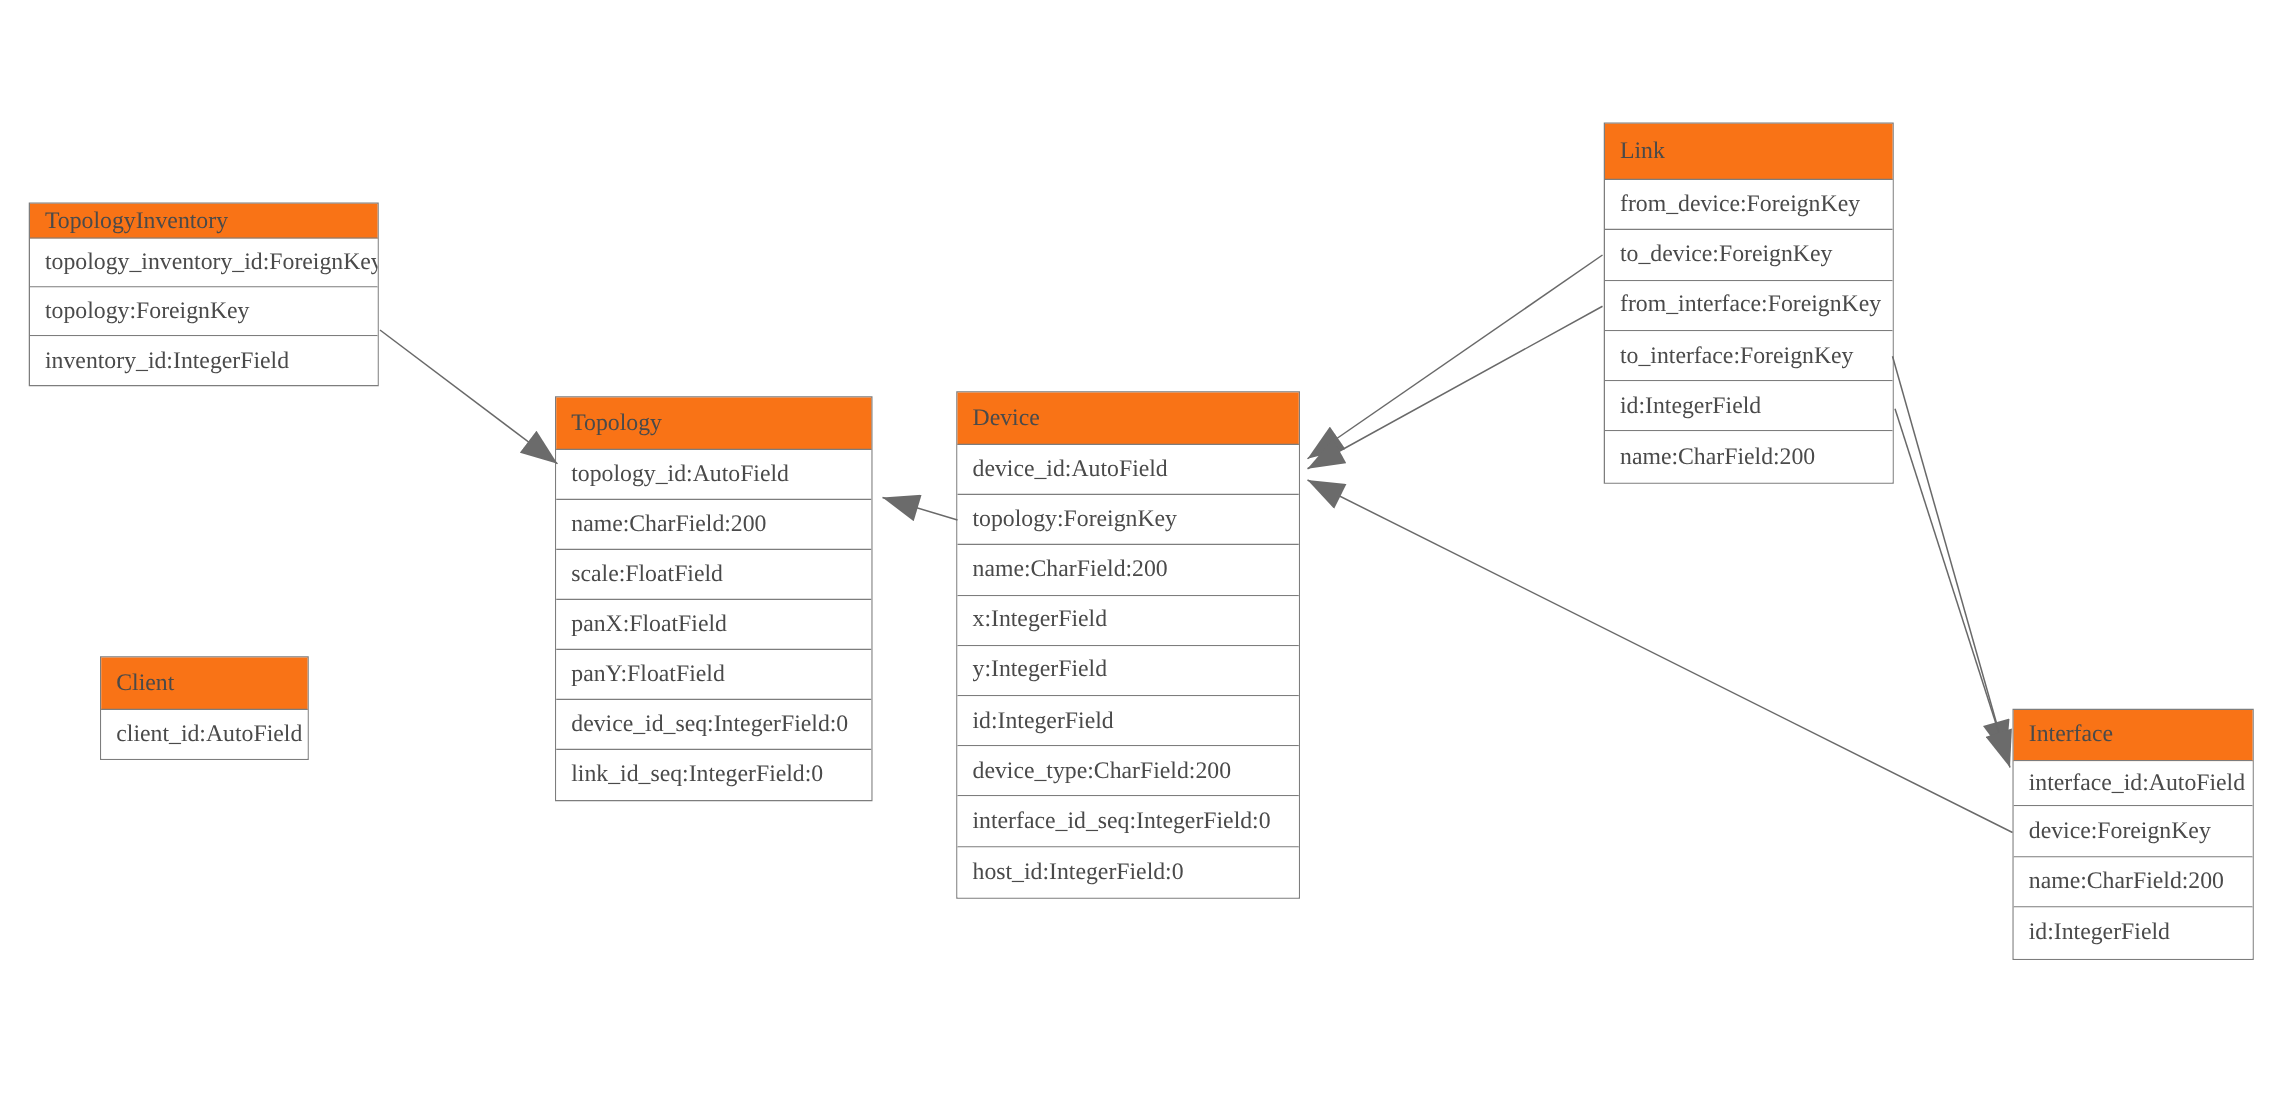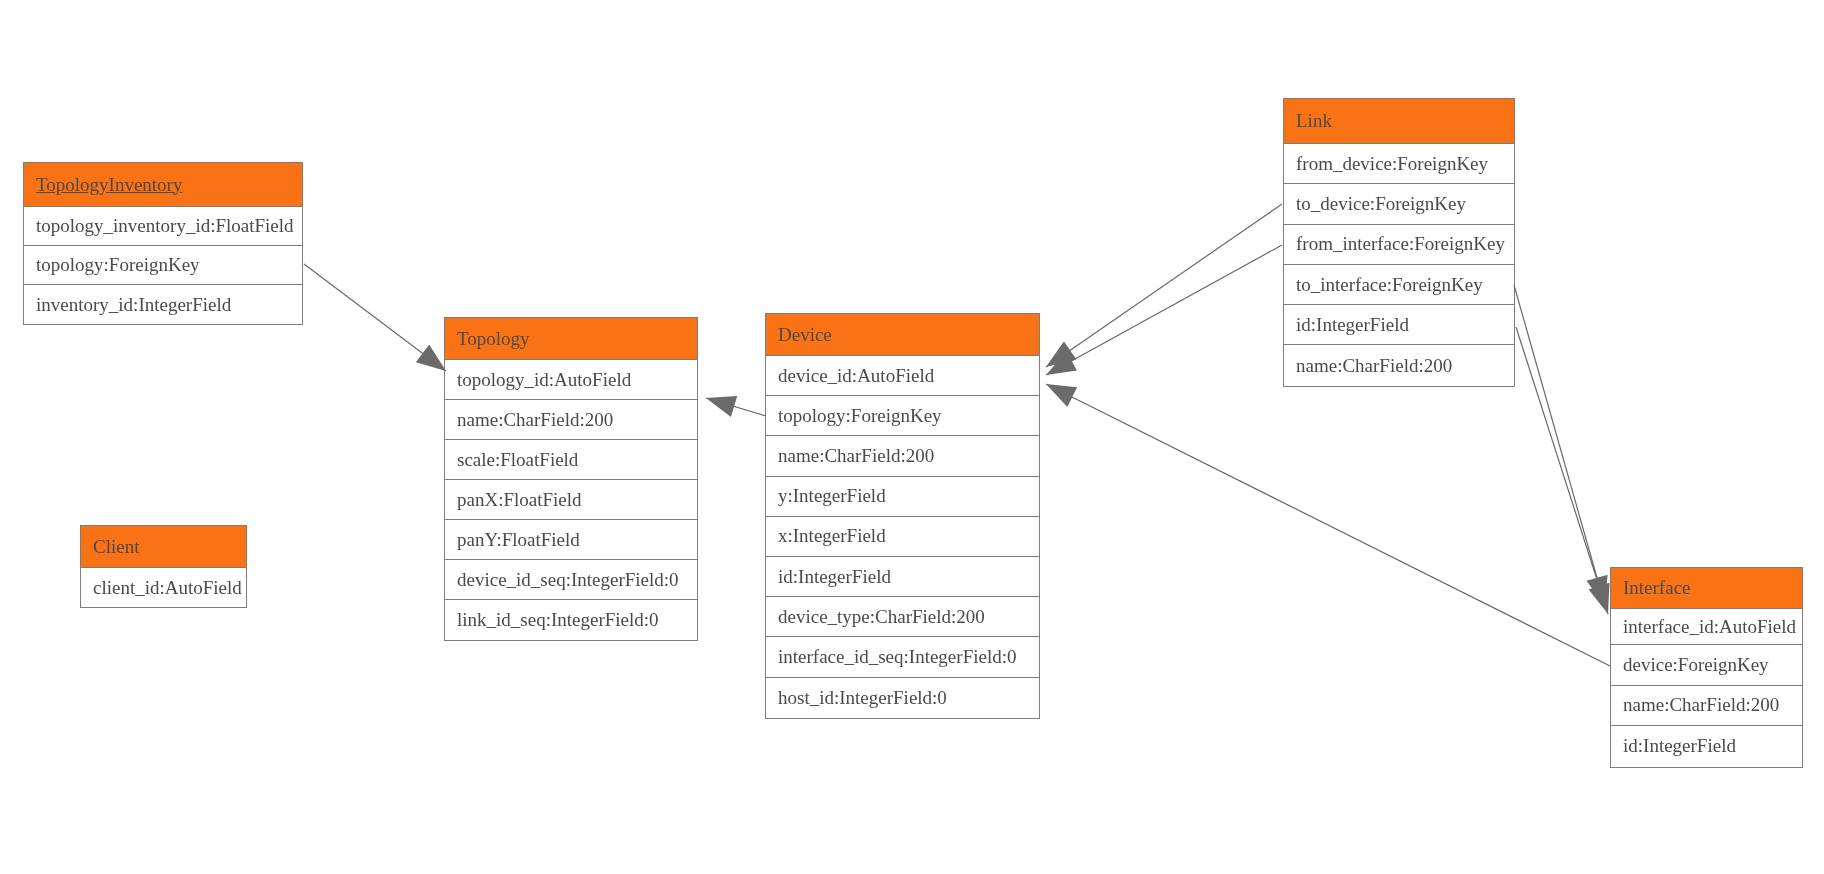--- a/index.html
+++ b/index.html
@@ -70,22 +70,22 @@
   <line x1="304" y1="264" x2="446" y2="371" marker-end="url(#arrowhead)"></line>
       <line x1="766" y1="416" x2="706" y2="398" marker-end="url(#arrowhead)"></line>
       <line x1="1282" y1="204" x2="1046" y2="367" marker-end="url(#arrowhead)"></line>
       <line x1="1282" y1="245" x2="1046" y2="375" marker-end="url(#arrowhead)"></line>
       <line x1="1610" y1="666" x2="1046" y2="384" marker-end="url(#arrowhead)"></line>
       <line x1="1514" y1="285" x2="1605" y2="606" marker-end="url(#arrowhead)"></line>
       <line x1="1516" y1="327" x2="1608" y2="614" marker-end="url(#arrowhead)"></line>
     </svg>
 
 <div class="entity-table" style="left: 23px; top: 162px; width: 280px;">
-      <div class="entity-header" style="height: 44px; text-decoration: underline;">TopologyInventory</div>
-      <div class="entity-row" style="height: 39px;">topology_inventory_id:FloatField</div>
+      <div class="entity-header" style="height: 28px;">TopologyInventory</div>
+      <div class="entity-row" style="height: 39px;">topology_inventory_id:ForeignKey</div>
       <div class="entity-row" style="height: 39px;">topology:ForeignKey</div>
       <div class="entity-row" style="height: 39px;">inventory_id:IntegerField</div>
     </div>
     <div class="entity-table" style="left: 444px; top: 317px; width: 254px;">
       <div class="entity-header" style="height: 42px;">Topology</div>
       <div class="entity-row" style="height: 40px;">topology_id:AutoField</div>
       <div class="entity-row" style="height: 40px;">name:CharField:200</div>
       <div class="entity-row" style="height: 40px;">scale:FloatField</div>
       <div class="entity-row" style="height: 40px;">panX:FloatField</div>
       <div class="entity-row" style="height: 40px;">panY:FloatField</div>
@@ -94,22 +94,22 @@
     </div>
     <div class="entity-table" style="left: 80px; top: 525px; width: 167px;">
       <div class="entity-header" style="height: 42px;">Client</div>
       <div class="entity-row" style="height: 39px; text-align: center;">client_id:AutoField</div>
     </div>
     <div class="entity-table" style="left: 765px; top: 313px; width: 275px;">
       <div class="entity-header" style="height: 42px;">Device</div>
       <div class="entity-row" style="height: 40.2px;">device_id:AutoField</div>
       <div class="entity-row" style="height: 40.2px;">topology:ForeignKey</div>
       <div class="entity-row" style="height: 40.2px;">name:CharField:200</div>
+      <div class="entity-row" style="height: 40.2px;">x:IntegerField</div>
       <div class="entity-row" style="height: 40.2px;">y:IntegerField</div>
-      <div class="entity-row" style="height: 40.2px;">x:IntegerField</div>
       <div class="entity-row" style="height: 40.2px;">id:IntegerField</div>
       <div class="entity-row" style="height: 40.2px;">device_type:CharField:200</div>
       <div class="entity-row" style="height: 40.2px; text-align: center;">interface_id_seq:IntegerField:0</div>
       <div class="entity-row" style="height: 40.2px; text-align: right;">host_id:IntegerField:0</div>
     </div>
     <div class="entity-table" style="left: 1283px; top: 98px; width: 232px;">
       <div class="entity-header" style="height: 45px;">Link</div>
       <div class="entity-row" style="height: 40.3px;">from_device:ForeignKey</div>
       <div class="entity-row" style="height: 40.3px;">to_device:ForeignKey</div>
       <div class="entity-row" style="height: 40.3px;">from_interface:ForeignKey</div>

